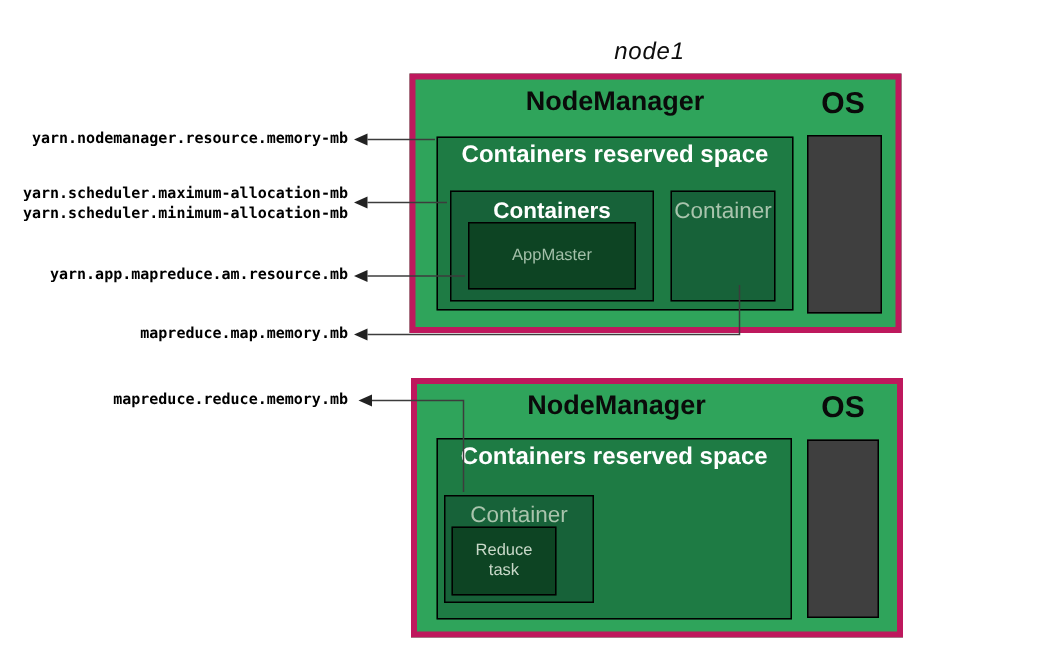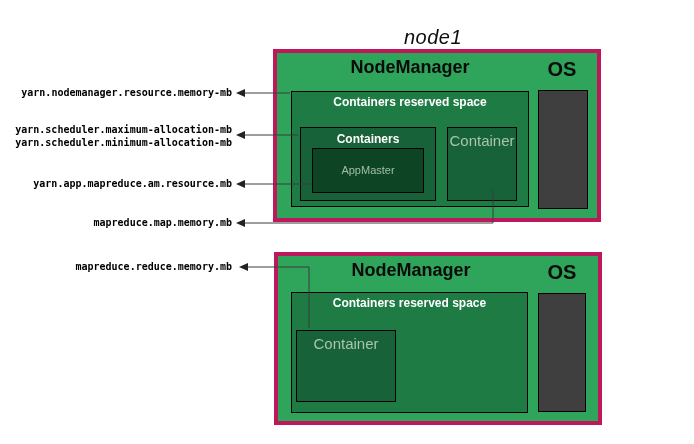--- a/index.html
+++ b/index.html
@@ -9,48 +9,48 @@
   }
   
   .prop{
     position:absolute;right:462px;width:300px;text-align:right;
     font-family:"DejaVu Sans Mono","Liberation Mono",monospace;
     font-size:10px;font-weight:bold;color:#000;line-height:12px;white-space:nowrap;
   }
   
   .node-title{
     position:absolute;width:320px;text-align:center;
-    font-style:italic;font-size:20px;color:#0d0d0d;letter-spacing:0.5px;
+    font-style:italic;font-size:16px;color:#0d0d0d;letter-spacing:0.5px;
   }
   
   .node{
     position:absolute;width:320px;height:163px;
     background:#2fa45b;border:4px solid #be185d;
   }
   .nm-label{
     position:absolute;left:14px;top:4px;width:238px;text-align:center;
     font-size:18px;font-weight:bold;color:#071;color:#0a0a0a;
   }
   .os-label{
     position:absolute;top:5px;width:50px;text-align:center;
     font-size:20px;font-weight:bold;color:#0a0a0a;
   }
   .reserved{
     position:absolute;background:#1e7b44;border:1px solid #000;
   }
   .reserved-label{
     position:absolute;left:0;top:3px;width:100%;text-align:center;
-    font-size:12px;font-weight:bold;color:#fff;
+    font-size:16px;font-weight:bold;color:#fff;
   }
   .mid-box{
     position:absolute;background:#176239;border:1px solid #000;
   }
   .mid-label-bold{
     position:absolute;left:0;top:4px;width:100%;text-align:center;
-    font-size:12px;font-weight:bold;color:#fff;
+    font-size:15px;font-weight:bold;color:#fff;
   }
   .mid-label{
     position:absolute;left:0;top:4px;width:100%;text-align:center;
     font-size:15px;font-weight:normal;color:#a9c4ad;
   }
   .task-box{
     position:absolute;background:#0d4423;border:1px solid #000;
     display:flex;align-items:center;justify-content:center;text-align:center;
   }
   .task-box span{font-size:11px;color:#c8d8c8;line-height:13px;display:inline-block;}
@@ -101,20 +101,23 @@
 
   <div class="node" style="left:274px;top:252px;height:165px">
     <div class="nm-label">NodeManager</div>
     <div class="os-label" style="left:259px">OS</div>
 
     <div class="reserved" style="left:13px;top:36px;width:235px;height:119px">
       <div class="reserved-label">Containers reserved space</div>
 
       <div class="mid-box" style="left:4px;top:37px;width:98px;height:70px">
         <div class="mid-label">Container</div>
+        <div class="task-box" style="left:4px;top:20px;width:68px;height:44px">
+          <span class="wrap-mid">Reduce task</span>
+        </div>
       </div>
     </div>
 
     <div class="os-rect" style="left:260px;top:37px;width:46px;height:117px"></div>
   </div>
 
   <svg class="wires" width="694" height="444">
 
     <path d="M245,93 H290"></path>
     <path class="ah" d="M236,93 l9,-4 v8 z"></path>

